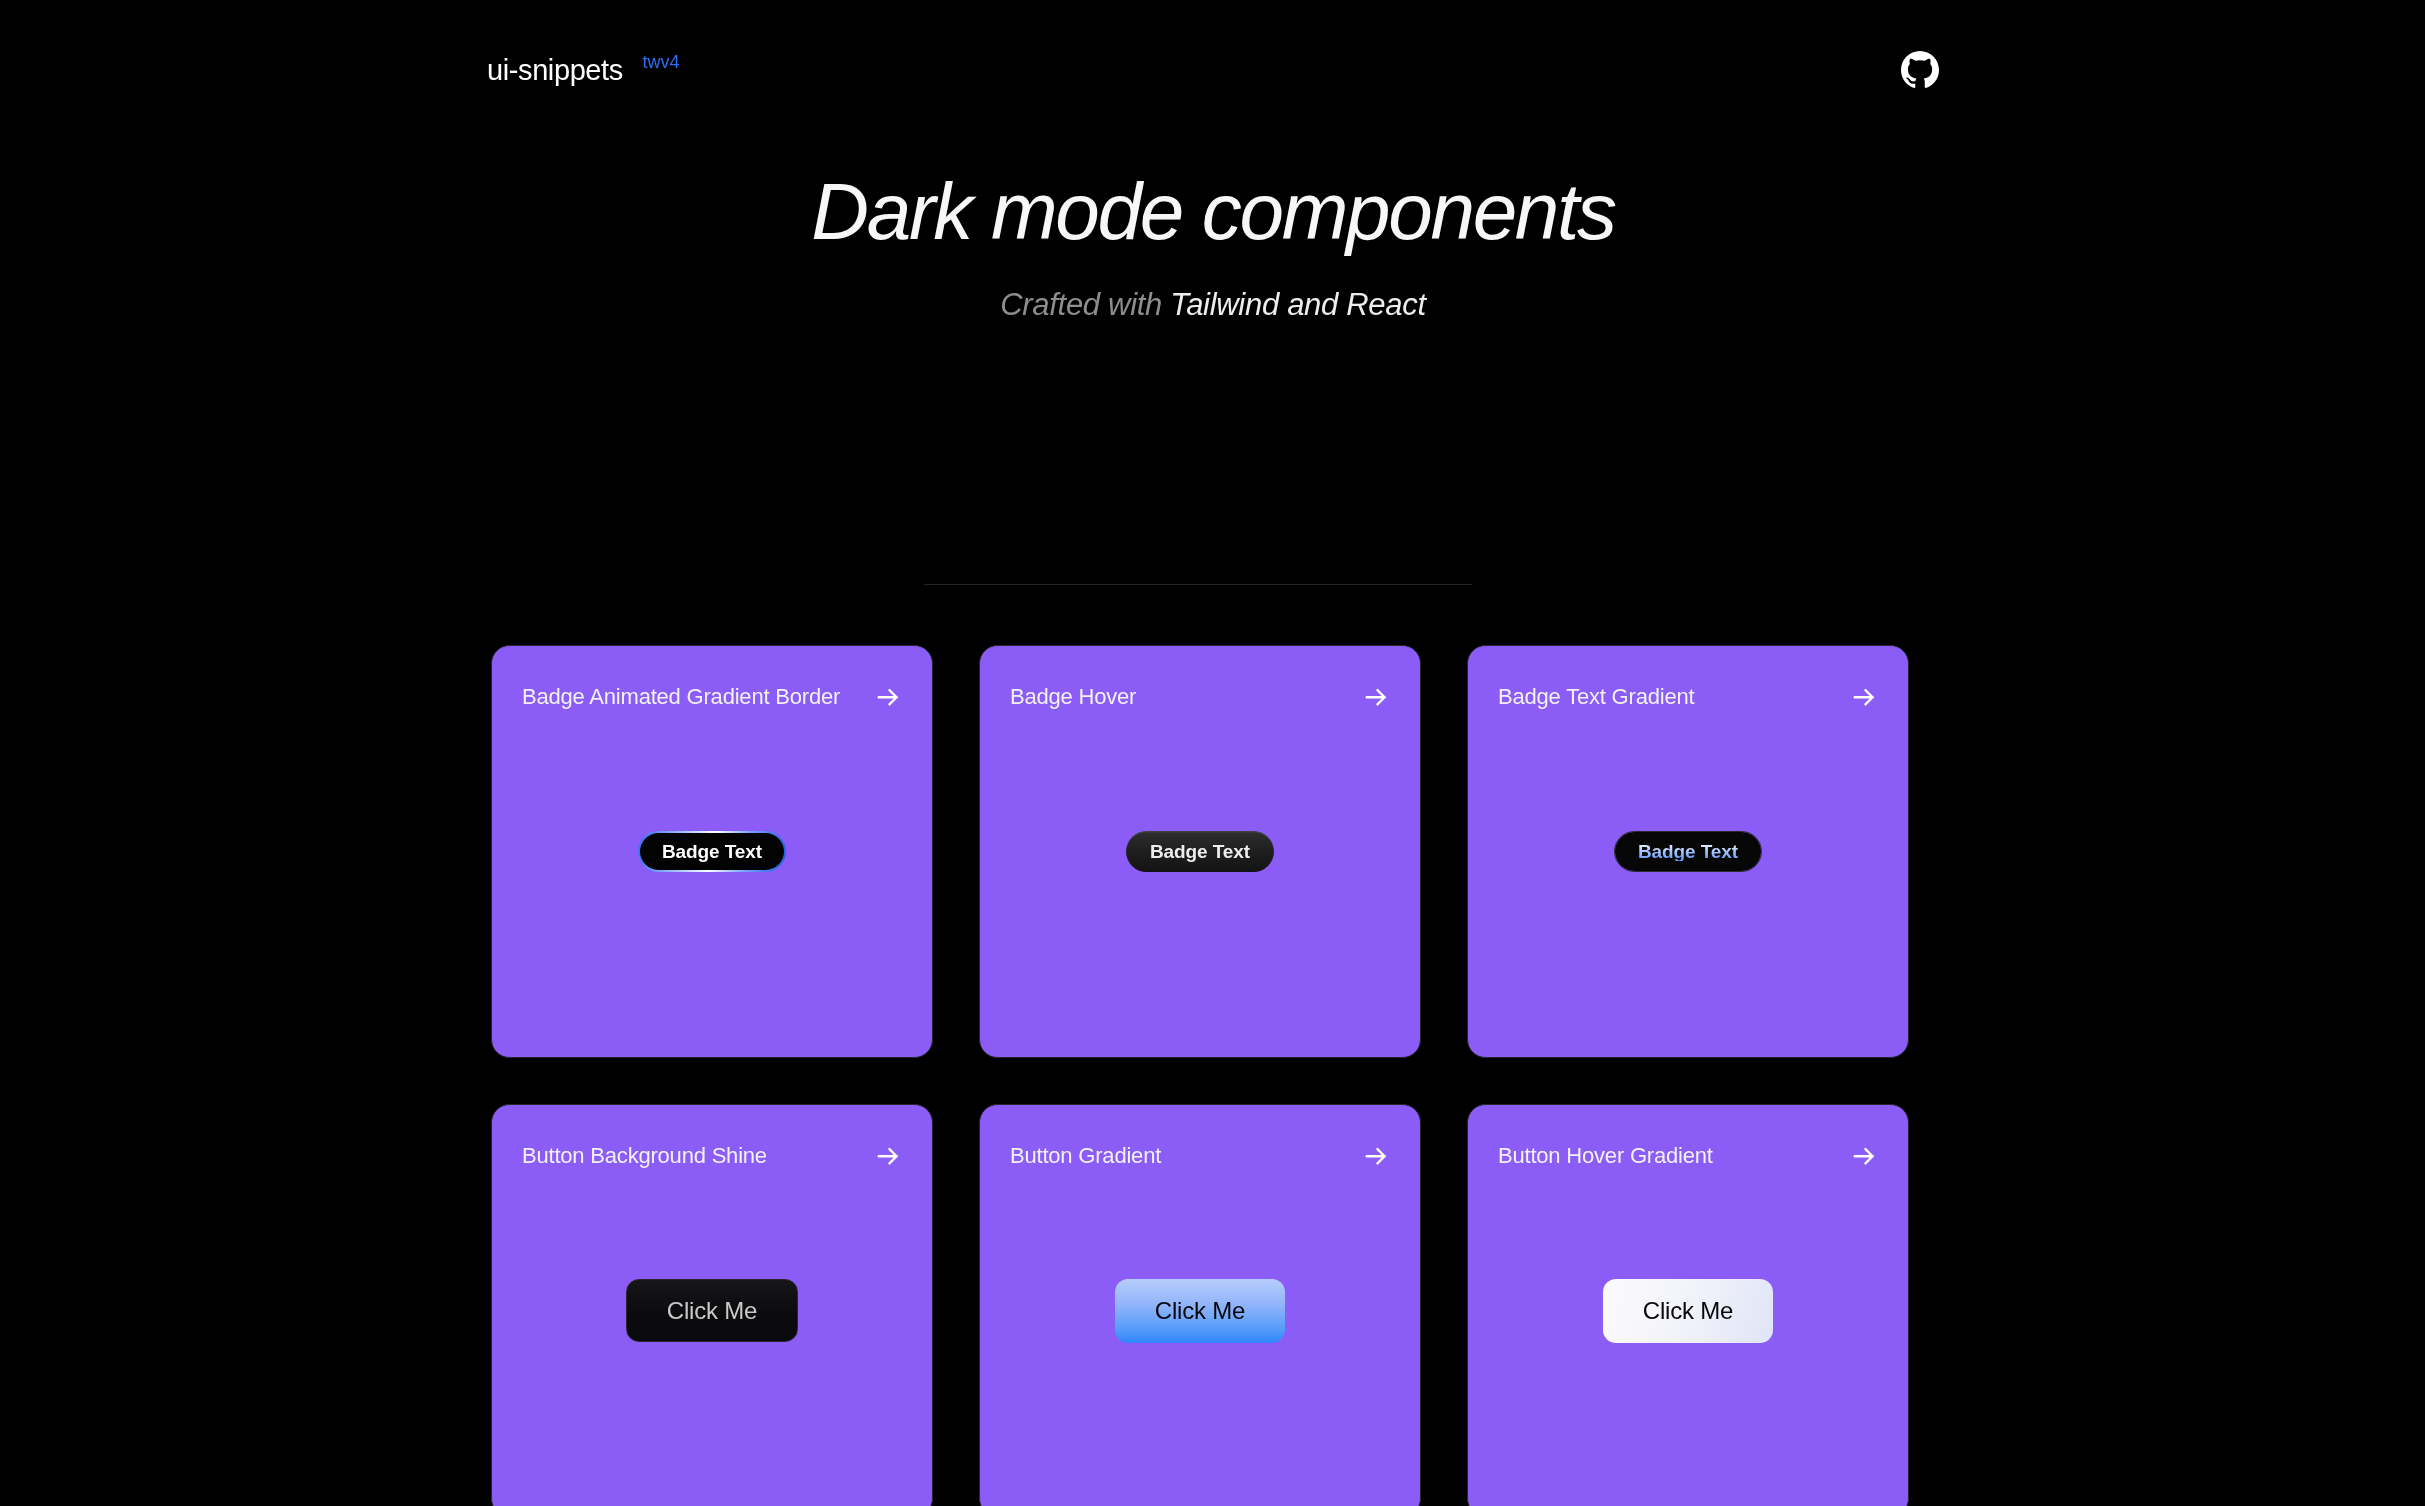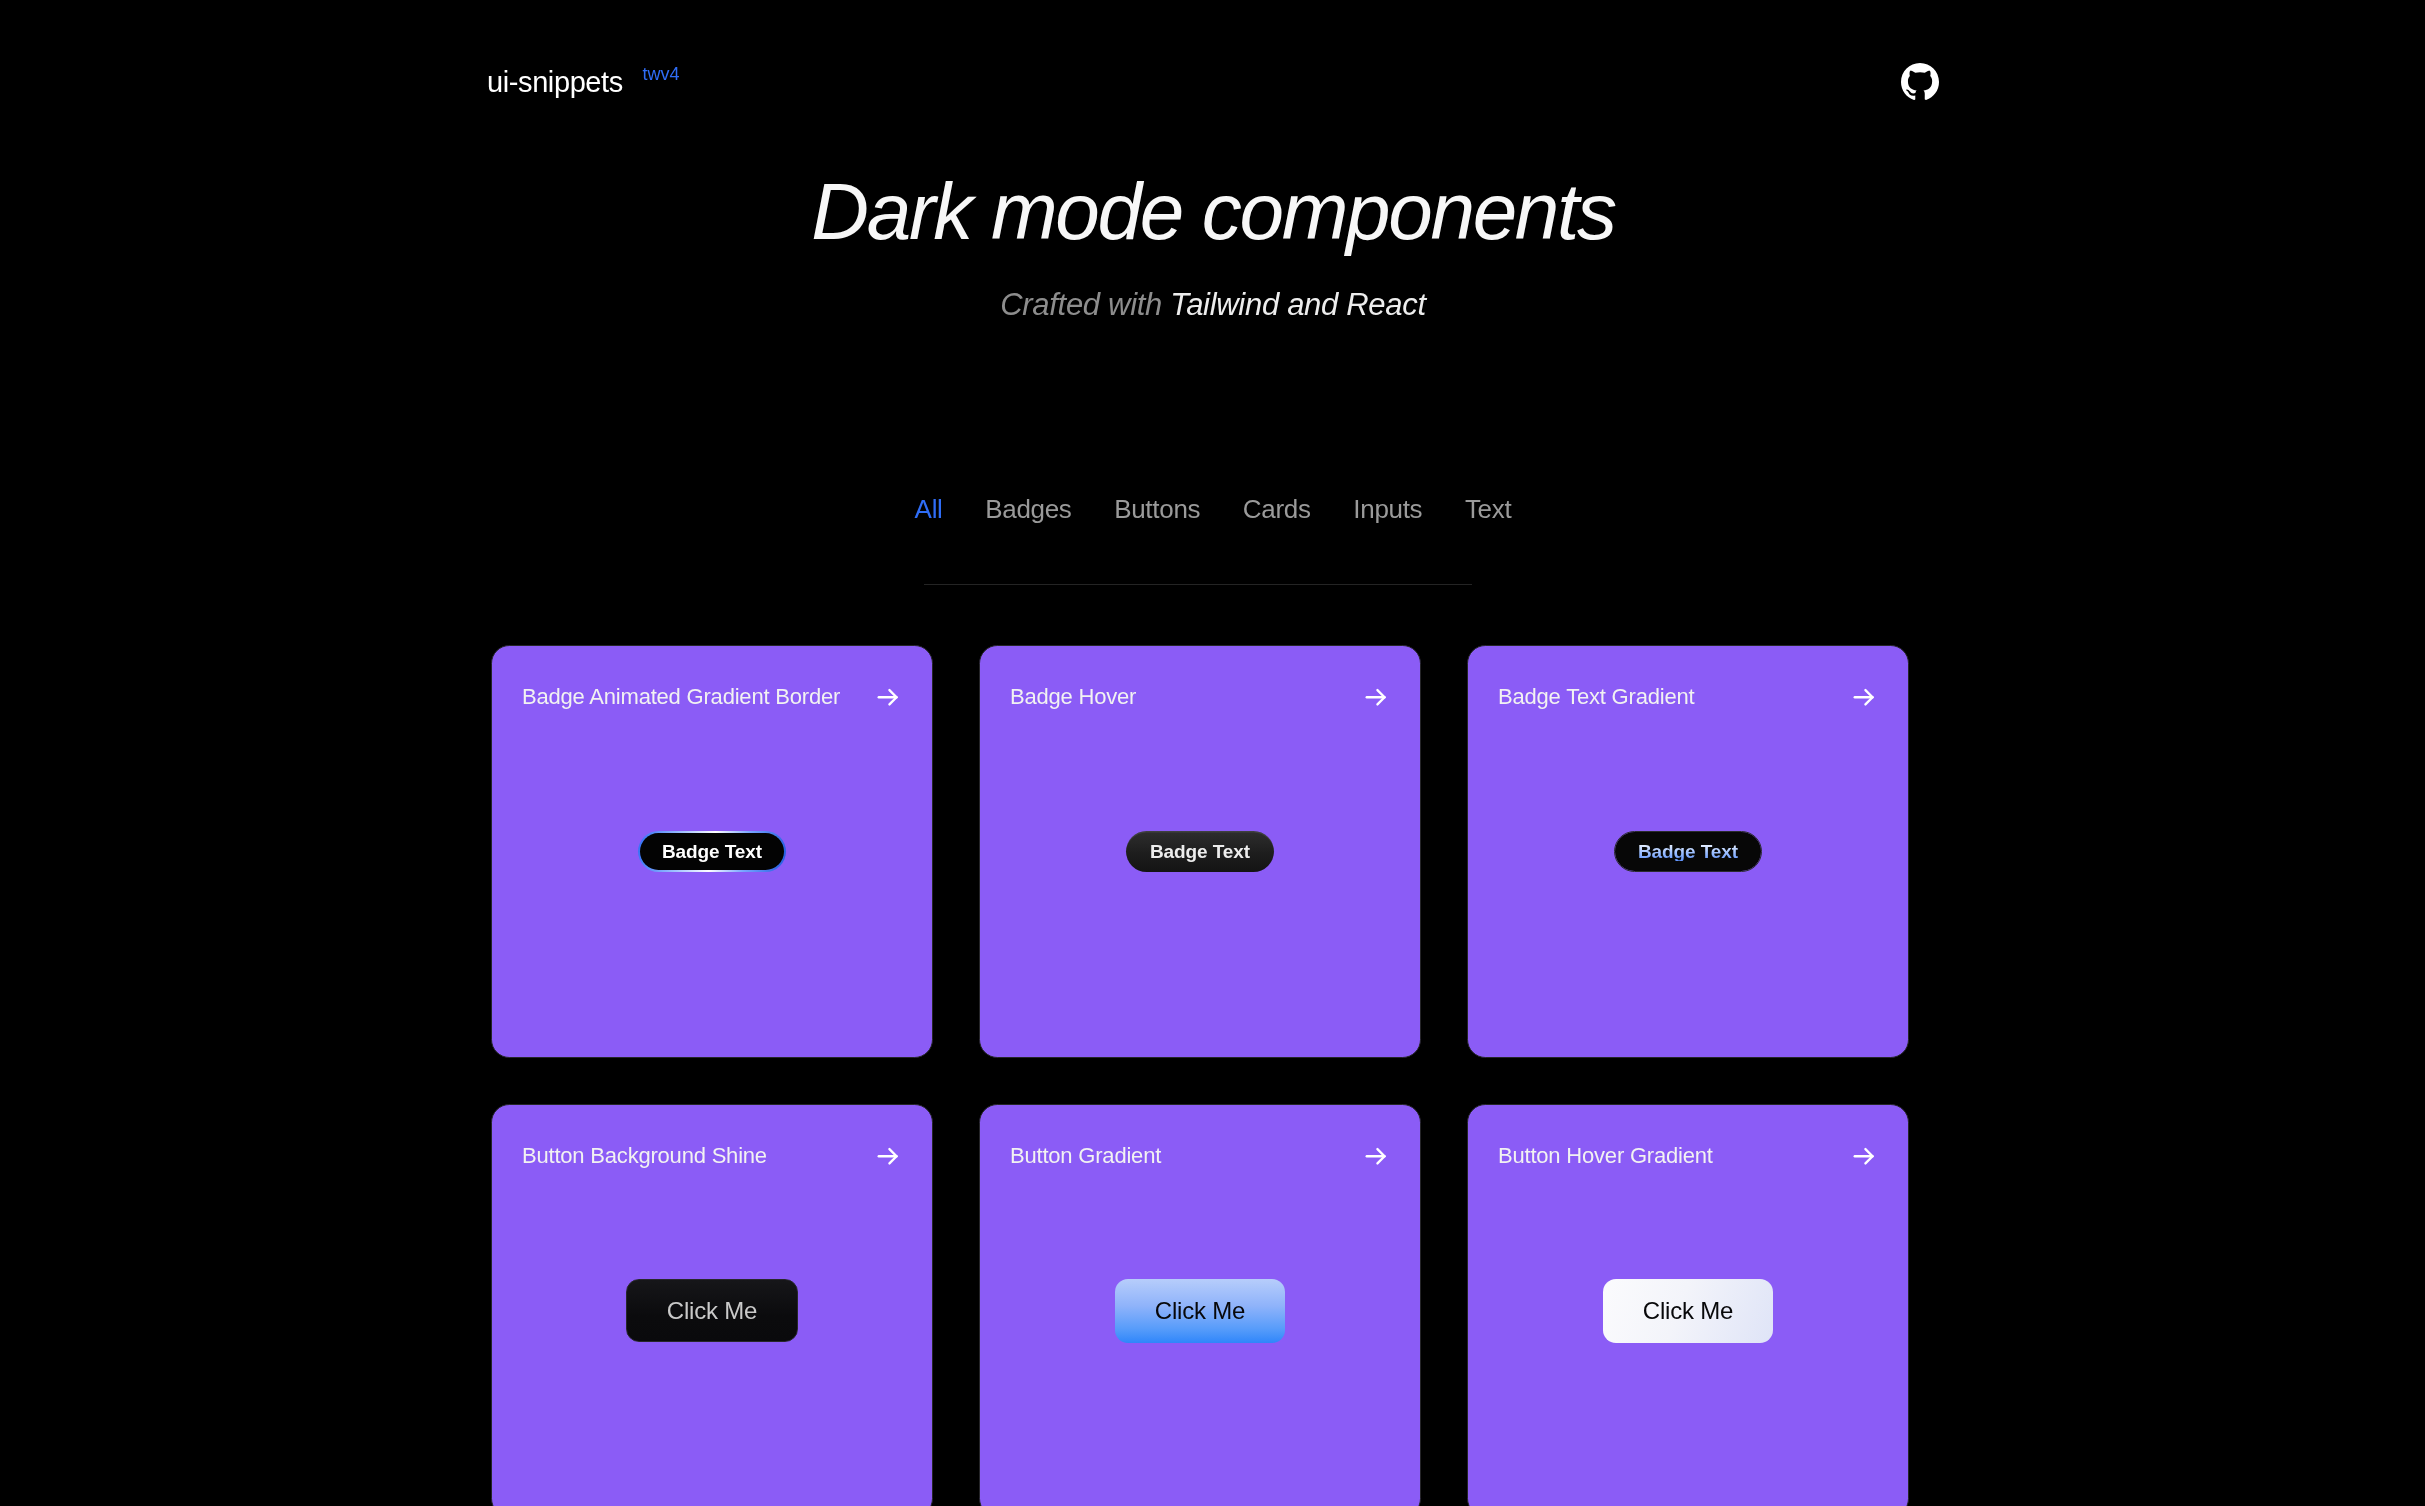--- a/index.html
+++ b/index.html
@@ -21,21 +21,21 @@
     position: relative;
     width: 2426px;
     height: 1507px;
     background: #000000;
     overflow: hidden;
   }
 
   
   .site-header {
     position: absolute;
-    top: 12px; left: 0;
+    top: 0; left: 0;
     width: 2426px;
     height: 140px;
     display: flex;
     align-items: center;
     justify-content: space-between;
     padding: 0 487px;
   }
 
   .brand {
     display: inline-flex;
@@ -319,28 +319,20 @@
         </svg>
       </span>
     </a>
   </header>
 
   <section class="hero">
     <h1 class="hero-title">Dark mode components</h1>
     <p class="hero-subtitle"><span>Crafted with </span><span class="accent">Tailwind and React</span></p>
   </section>
 
-  <nav class="filters">
-      <button class="filter-tab active">All</button>
-      <button class="filter-tab">Badges</button>
-      <button class="filter-tab">Buttons</button>
-      <button class="filter-tab">Cards</button>
-      <button class="filter-tab">Inputs</button>
-      <button class="filter-tab">Text</button>
-    </nav>
   <div class="filters-divider"></div>
 
   <main class="grid">
       <section class="snippet-card">
         <div class="card-head">
           <div class="card-title">Badge Animated Gradient Border</div>
           <span class="card-arrow">
             <svg viewBox="0 0 24 24" fill="none" stroke="currentColor" stroke-width="2" stroke-linecap="round" stroke-linejoin="round" aria-hidden="true">
               <line x1="4" y1="12" x2="19" y2="12"></line>
               <polyline points="13 6 19 12 13 18"></polyline>

